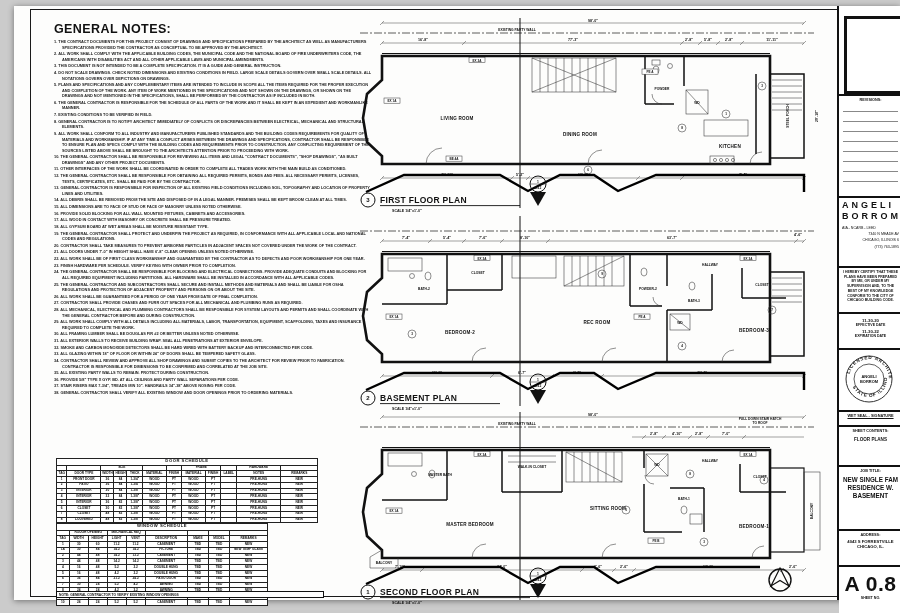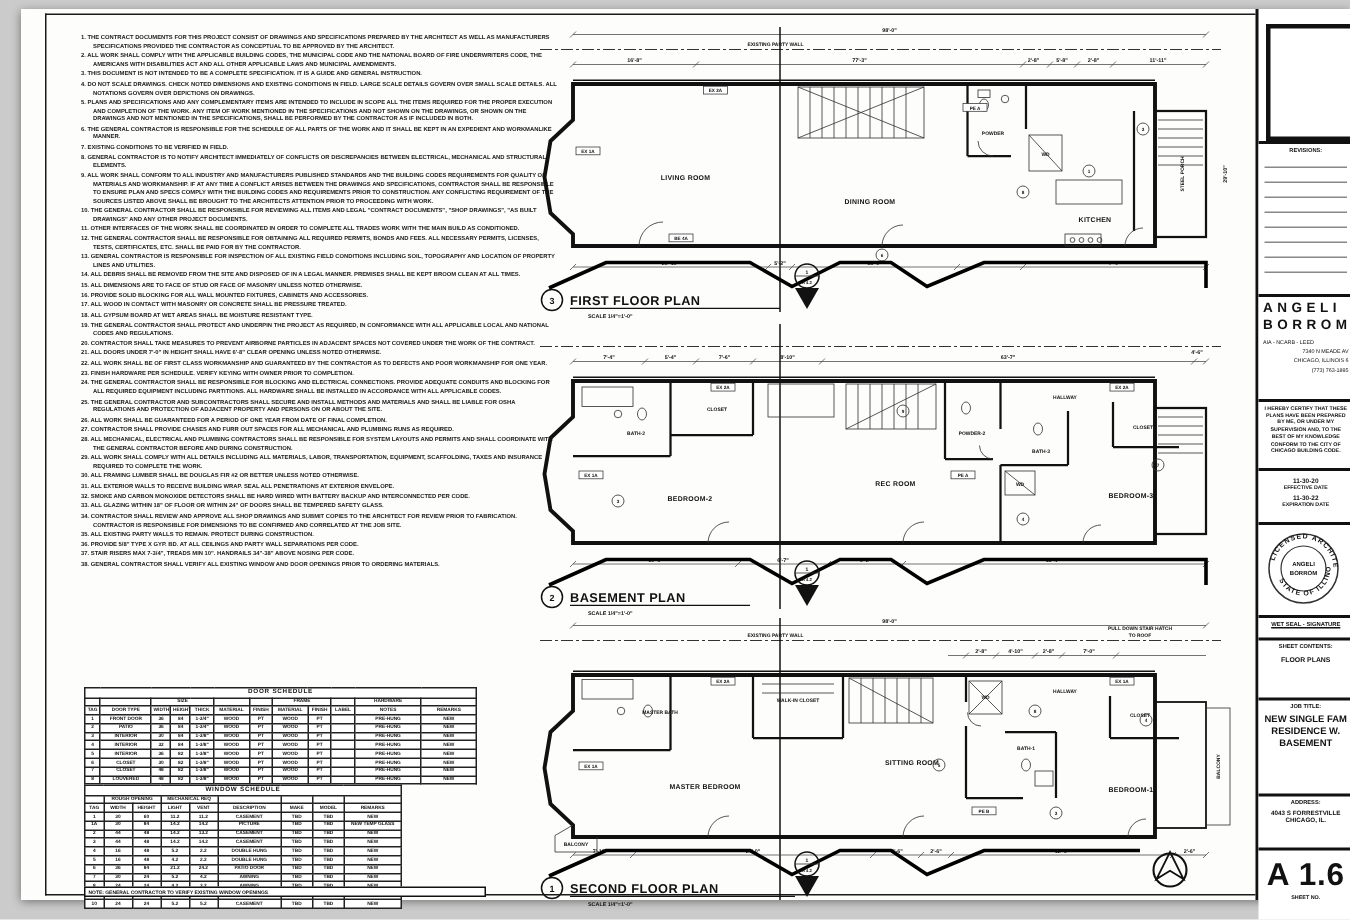--- a/index.html
+++ b/index.html
@@ -67,20 +67,21 @@
   .sheet-no{font-size:21px;font-weight:bold;text-align:center;margin-top:3px;letter-spacing:.5px}
   .sheet-no-label{font-size:3.6px;font-weight:bold;text-align:center}
 </style>
 </head>
 <body>
 
 <div class="sheet">
   <div class="inner-border"></div>
 
   <div class="notes">
+    <h1>GENERAL NOTES:</h1>
     <div>
         <div class="note-line">1.   THE CONTRACT DOCUMENTS FOR THIS PROJECT CONSIST OF DRAWINGS AND SPECIFICATIONS PREPARED BY THE ARCHITECT AS WELL AS MANUFACTURERS SPECIFICATIONS PROVIDED THE CONTRACTOR AS CONCEPTUAL TO BE APPROVED BY THE ARCHITECT.</div>
         <div class="note-line">2.   ALL WORK SHALL COMPLY WITH THE APPLICABLE BUILDING CODES, THE MUNICIPAL CODE AND THE NATIONAL BOARD OF FIRE UNDERWRITERS CODE, THE AMERICANS WITH DISABILITIES ACT AND ALL OTHER APPLICABLE LAWS AND MUNICIPAL AMENDMENTS.</div>
         <div class="note-line">3.   THIS DOCUMENT IS NOT INTENDED TO BE A COMPLETE SPECIFICATION. IT IS A GUIDE AND GENERAL INSTRUCTION.</div>
         <div class="note-line">4.   DO NOT SCALE DRAWINGS. CHECK NOTED DIMENSIONS AND EXISTING CONDITIONS IN FIELD. LARGE SCALE DETAILS GOVERN OVER SMALL SCALE DETAILS. ALL NOTATIONS GOVERN OVER DEPICTIONS ON DRAWINGS.</div>
         <div class="note-line">5.   PLANS AND SPECIFICATIONS AND ANY COMPLEMENTARY ITEMS ARE INTENDED TO INCLUDE IN SCOPE ALL THE ITEMS REQUIRED FOR THE PROPER EXECUTION AND COMPLETION OF THE WORK. ANY ITEM OF WORK MENTIONED IN THE SPECIFICATIONS AND NOT SHOWN ON THE DRAWINGS, OR SHOWN ON THE DRAWINGS AND NOT MENTIONED IN THE SPECIFICATIONS, SHALL BE PERFORMED BY THE CONTRACTOR AS IF INCLUDED IN BOTH.</div>
         <div class="note-line">6.   THE GENERAL CONTRACTOR IS RESPONSIBLE FOR THE SCHEDULE OF ALL PARTS OF THE WORK AND IT SHALL BE KEPT IN AN EXPEDIENT AND WORKMANLIKE MANNER.</div>
         <div class="note-line">7.   EXISTING CONDITIONS TO BE VERIFIED IN FIELD.</div>
         <div class="note-line">8.   GENERAL CONTRACTOR IS TO NOTIFY ARCHITECT IMMEDIATELY OF CONFLICTS OR DISCREPANCIES BETWEEN ELECTRICAL, MECHANICAL AND STRUCTURAL ELEMENTS.</div>
         <div class="note-line">9.   ALL WORK SHALL CONFORM TO ALL INDUSTRY AND MANUFACTURERS PUBLISHED STANDARDS AND THE BUILDING CODES REQUIREMENTS FOR QUALITY OF MATERIALS AND WORKMANSHIP. IF AT ANY TIME A CONFLICT ARISES BETWEEN THE DRAWINGS AND SPECIFICATIONS, CONTRACTOR SHALL BE RESPONSIBLE TO ENSURE PLAN AND SPECS COMPLY WITH THE BUILDING CODES AND REQUIREMENTS PRIOR TO CONSTRUCTION. ANY CONFLICTING REQUIREMENT OF THE SOURCES LISTED ABOVE SHALL BE BROUGHT TO THE ARCHITECTS ATTENTION PRIOR TO PROCEEDING WITH WORK.</div>
@@ -812,17 +813,17 @@
       <div class="job-title">NEW SINGLE FAM RESIDENCE W. BASEMENT</div>
     </div>
 
     <div class="tb-sec" style="height:30px">
       <div class="tb-label">ADDRESS:</div>
       <div class="proj-addr">4043 S FORRESTVILLE</div>
       <div class="proj-addr" style="margin-top:0">CHICAGO, IL.</div>
     </div>
 
     <div class="tb-sec" style="height:48px">
-      <div class="sheet-no">A 1.6</div>
+      <div class="sheet-no">A 0.8</div>
       <div class="sheet-no-label">SHEET NO.</div>
     </div>
   </div>
 </div>
 
 </body></html>

